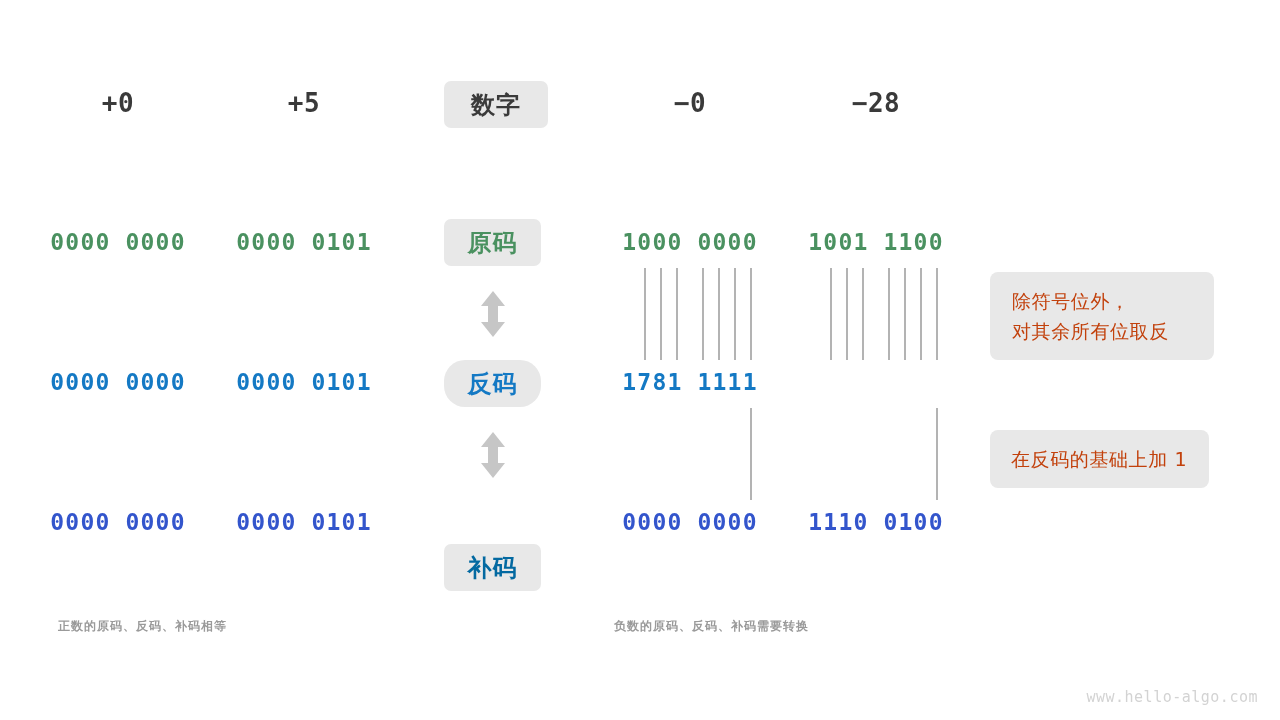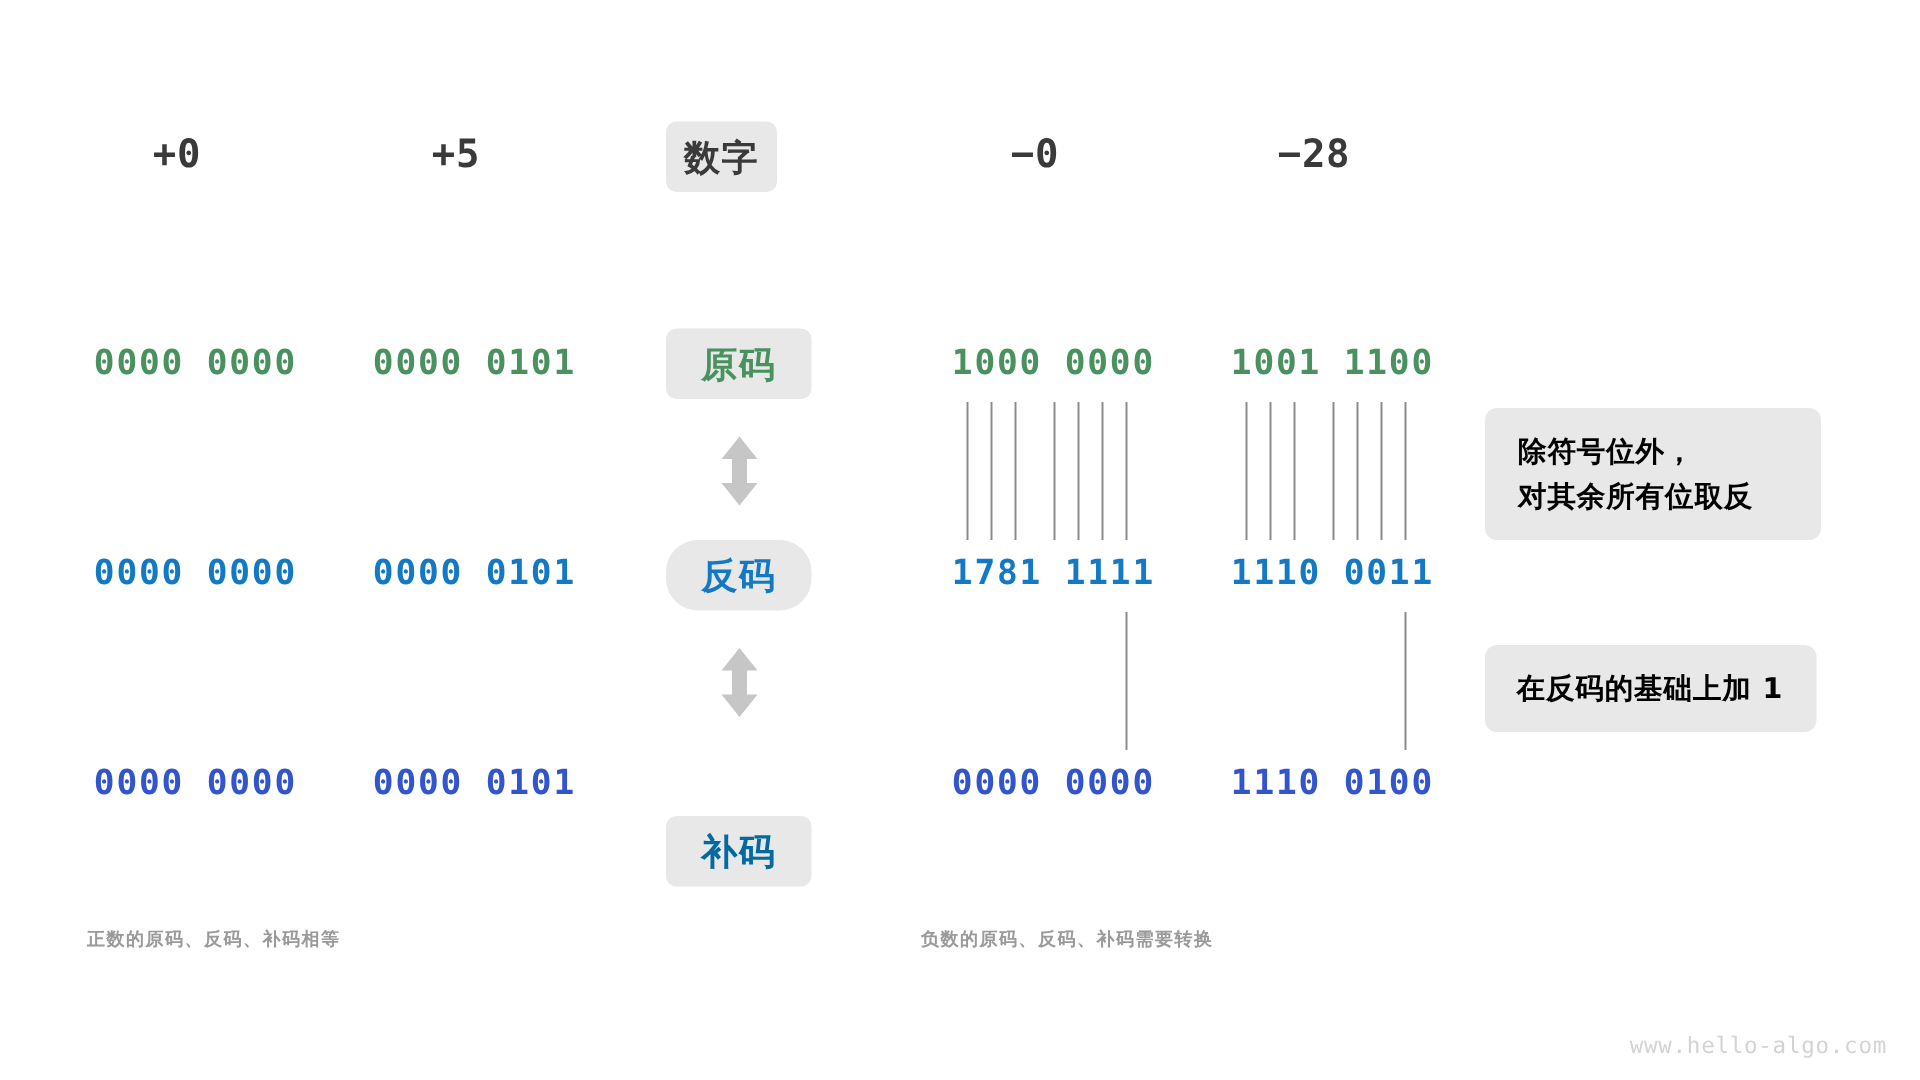--- a/index.html
+++ b/index.html
@@ -32,21 +32,20 @@
     color: #3a3a3a;
     letter-spacing: 0.5px;
   }
 
   
   .bits {
     font-family: "DejaVu Sans Mono", "Liberation Mono", monospace;
     font-size: 23px;
     font-weight: bold;
     letter-spacing: 1.2px;
-    text-align: right;
   }
   .bits.c-green { color: #4a9160; }
   .bits.c-blue  { color: #1479c4; }
   .bits.c-indigo{ color: #3355cc; }
 
   
   .chip {
     position: absolute;
     background: #e8e8e8;
     border-radius: 7px;
@@ -60,23 +59,23 @@
   .chip.t-dark   { color: #3a3a3a; }
   .chip.t-green  { color: #4a9160; }
   .chip.t-blue   { color: #1479c4; }
   .chip.t-indigo { color: #0369a1; margin-top: 44px; }
 
   
   .note {
     position: absolute;
     background: #e8e8e8;
     border-radius: 8px;
-    color: #000000;
+    color: #c2410c;
     font-size: 19px;
-    font-weight: bold;
+    font-weight: normal;
     line-height: 30px;
     padding: 14px 22px;
     letter-spacing: 0.6px;
     white-space: pre-line;
   }
 
   
   .caption {
     position: absolute;
     color: #9a9a9a;
@@ -131,42 +130,41 @@
       <line x1="751" y1="408" x2="751" y2="500"></line>
       <line x1="937" y1="408" x2="937" y2="500"></line>
     </g>
   </svg>
 
   <div class="cell num" style="left:58px; top:88px; width:120px;">+0</div>
   <div class="cell num" style="left:244px; top:88px; width:120px;">+5</div>
   <div class="cell num" style="left:630px; top:88px; width:120px;">−0</div>
   <div class="cell num" style="left:816px; top:88px; width:120px;">−28</div>
 
-  <div class="chip t-dark" style="left:444px; top:81px; width:74px; height:47px;">数字</div>
+  <div class="chip t-dark" style="left:444px; top:81px; width:104px; height:47px;">数字</div>
 
   <div class="cell bits c-green" style="left:38px; top:229px; width:160px;">0000 0000</div>
   <div class="cell bits c-green" style="left:224px; top:229px; width:160px;">0000 0101</div>
   <div class="cell bits c-green" style="left:610px; top:229px; width:160px;">1000 0000</div>
   <div class="cell bits c-green" style="left:796px; top:229px; width:160px;">1001 1100</div>
 
   <div class="chip t-green" style="left:444px; top:219px; width:97px; height:47px;">原码</div>
 
   <div class="arrow" style="left:478px; top:289px;">
     <svg width="30" height="50" viewBox="0 0 30 50" xmlns="http://www.w3.org/2000/svg">
       <path d="M15 2 L27 17 L20 17 L20 33 L27 33 L15 48 L3 33 L10 33 L10 17 L3 17 Z" fill="#c6c6c6"></path>
     </svg>
   </div>
 
   <div class="note" style="left:990px; top:272px; width:224px;">除符号位外，
 对其余所有位取反</div>
 
   <div class="cell bits c-blue" style="left:38px; top:369px; width:160px;">0000 0000</div>
   <div class="cell bits c-blue" style="left:224px; top:369px; width:160px;">0000 0101</div>
   <div class="cell bits c-blue" style="left:610px; top:369px; width:160px;">1781 1111</div>
-  <div class="cell bits c-blue" style="left:796px; top:369px; width:160px;">1110 0011</div>
 
   <div class="chip t-blue" style="left:444px; top:360px; width:97px; height:47px;border-radius:21px;">反码</div>
 
   <div class="arrow" style="left:478px; top:430px;">
     <svg width="30" height="50" viewBox="0 0 30 50" xmlns="http://www.w3.org/2000/svg">
       <path d="M15 2 L27 17 L20 17 L20 33 L27 33 L15 48 L3 33 L10 33 L10 17 L3 17 Z" fill="#c6c6c6"></path>
     </svg>
   </div>
 
   <div class="note" style="left:990px; top:430px;padding-left:21px;">在反码的基础上加  1</div>

